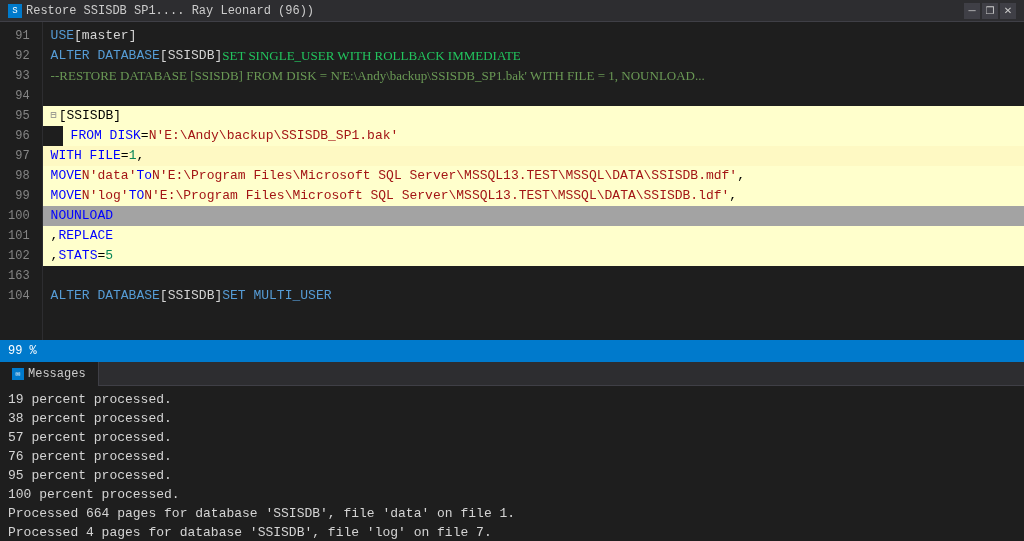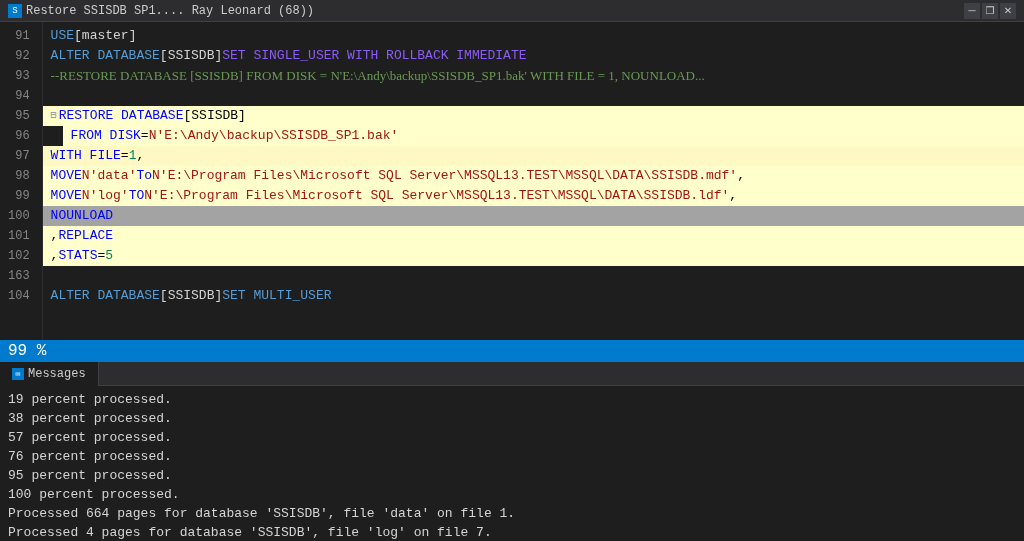--- a/index.html
+++ b/index.html
@@ -111,21 +111,21 @@
       margin-right: 2px;
     }
 
     
     .status-bar {
       background: #007acc;
       height: 22px;
       display: flex;
       align-items: center;
       padding: 0 8px;
-      font-size: 16px;
+      font-size: 12px;
       color: white;
     }
 
     .messages-tab-bar {
       background: #2d2d30;
       height: 24px;
       display: flex;
       align-items: center;
       border-bottom: 1px solid #3f3f46;
     }
@@ -173,21 +173,21 @@
       height: 197px;
       display: flex;
       flex-direction: column;
     }
   </style>
 </head>
 <body>
 
 <div class="title-bar">
   <div class="title-bar-icon">S</div>
-  <span class="title-bar-text">Restore SSISDB SP1.... Ray Leonard (68))</span>
+  <span class="title-bar-text">Restore SSISDB SP1.... Ray Leonard (96))</span>
   <div class="title-bar-controls">
     <button class="title-btn">─</button>
     <button class="title-btn">❐</button>
     <button class="title-btn close">✕</button>
   </div>
 </div>
 
 <div class="editor">
   <div class="line-numbers" id="line-numbers">
       <div class="line-number">91</div>
@@ -210,29 +210,28 @@
         <span style="color: rgb(86, 156, 214);">USE</span>
         <span style="color: rgb(212, 212, 212);"> [</span>
         <span style="color: rgb(212, 212, 212);">master</span>
         <span style="color: rgb(212, 212, 212);">]</span>
       </div>
       <div class="code-line">
         <span style="color: rgb(86, 156, 214);">ALTER DATABASE</span>
         <span style="color: rgb(212, 212, 212);"> [</span>
         <span style="color: rgb(212, 212, 212);">SSISDB</span>
         <span style="color: rgb(212, 212, 212);">] </span>
-        <span style="color: #8b5cf6;">SET SINGLE_USER WITH ROLLBACK IMMEDIATE</span>
+        <span style="color: #22c55e; font-family: Liberation Serif, serif;">SET SINGLE_USER WITH ROLLBACK IMMEDIATE</span>
       </div>
       <div class="code-line">
         <span style="color: rgb(106, 153, 85); font-family: Liberation Serif, serif;">--RESTORE DATABASE [SSISDB] FROM DISK = N'E:\Andy\backup\SSISDB_SP1.bak' WITH FILE = 1,   NOUNLOAD...</span>
       </div>
       <div class="code-line"></div>
       <div class="code-line highlighted" style="background: rgb(255, 255, 204);">
         <span class="collapse-indicator">⊟</span>
-        <span style="color: rgb(0, 0, 255);">RESTORE DATABASE</span>
         <span style="color: rgb(0, 0, 0);"> [</span>
         <span style="color: rgb(0, 0, 0);">SSISDB</span>
         <span style="color: rgb(0, 0, 0);">]</span>
       </div>
       <div class="code-line highlighted" style="background: rgb(255, 255, 204); margin-left: 20px;">
         <span style="color: rgb(0, 0, 0);">  </span>
         <span style="color: rgb(0, 0, 255);">FROM DISK</span>
         <span style="color: rgb(0, 0, 0);"> = </span>
         <span style="color: rgb(163, 21, 21);">N'E:\Andy\backup\SSISDB_SP1.bak'</span>
       </div>

